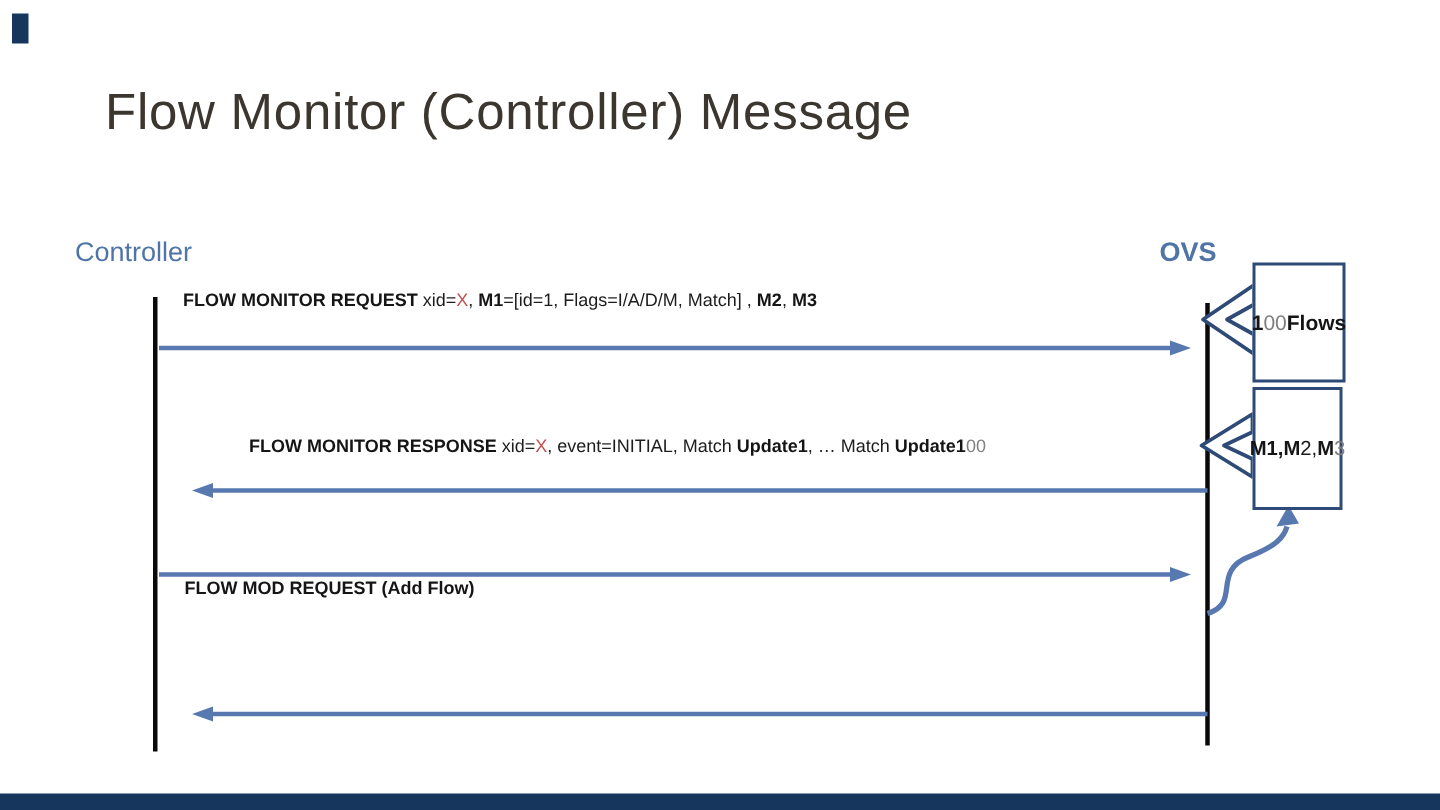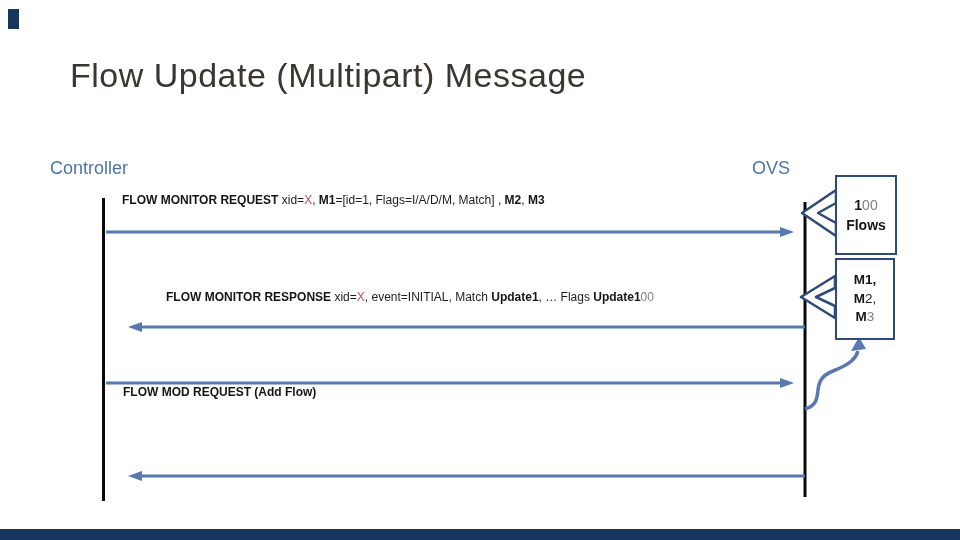--- a/index.html
+++ b/index.html
@@ -7,33 +7,33 @@
     position:relative;width:960px;height:540px;background:#ffffff;overflow:hidden;
     font-family:"Liberation Sans", sans-serif;
   }
   .abs{position:absolute;}
   #title{
     left:70px;top:56px;font-size:34px;letter-spacing:.5px;color:var(--title);
     white-space:nowrap;
   }
   .actor-label{font-size:18px;color:var(--label_blue);white-space:nowrap;}
   #actor-left{left:50px;top:158px;}
-  #actor-right{left:752px;top:158px;}
+  #actor-right{left:773px;top:158px;font-weight:bold;}
   .msg{font-size:12px;color:#1c1c1c;white-space:nowrap;}
   .seg-b{font-weight:700;color:#151515;}
   .seg-r{font-weight:400;color:#1c1c1c;}
   .seg-red{font-weight:400;color:var(--red);}
   .seg-g{font-weight:400;color:var(--gray);}
   #msg1{left:122px;top:193px;}
   #msg2{left:166px;top:290px;}
   #msg3{left:123px;top:349px;margin-top:36px;}
   #msg4{left:318px;top:442px;}
   .side-box{
     background:#fff;border:2px solid var(--navy);
-    display:flex;flex-direction:column;align-items:center;justify-content:center;
+    display:flex;flex-direction:row;align-items:center;justify-content:center;
     font-size:14px;text-align:center;
   }
   #flows-box{left:835px;top:175px;width:58px;height:76px;line-height:1.45;}
   #match-box{left:835px;top:258px;width:56px;height:78px;line-height:1.4;font-size:13.5px;}
   #svg-layer{left:0;top:0;}
   .lifeline{stroke:var(--line);stroke-width:3;}
   .msg-line{stroke:var(--arrow_blue);stroke-width:3;}
   .msg-head{fill:var(--arrow_blue);stroke:none;}
   .block-arrow{fill:#ffffff;stroke:var(--navy);stroke-width:2.5;stroke-linejoin:round;}
   .callout{fill:none;stroke:var(--arrow_blue);stroke-width:3.5;}
@@ -42,21 +42,21 @@
   #bottom-accent{left:0;top:529px;width:960px;height:11px;}
 </style>
 </head>
 <body>
 
 <div id="slide">
 
   <div class="abs edge-accent" id="corner-accent"></div>
   <div class="abs edge-accent" id="bottom-accent"></div>
 
-  <div class="abs" id="title">Flow Update (Multipart) Message</div>
+  <div class="abs" id="title">Flow Monitor (Controller) Message</div>
 
   <div class="abs actor-label" id="actor-left">Controller</div>
   <div class="abs actor-label" id="actor-right">OVS</div>
 
   <svg class="abs" id="svg-layer" width="960" height="540" viewBox="0 0 960 540">
     <line class="lifeline" x1="103.5" y1="198" x2="103.5" y2="501"></line>
     <line class="lifeline" x1="805" y1="202" x2="805" y2="497"></line>
 
     <line class="msg-line" x1="106" y1="232" x2="781" y2="232"></line>
     <polygon class="msg-head" points="794,232 780,227 780,237"></polygon>
@@ -71,21 +71,21 @@
     <polygon class="msg-head" points="128,476 142,471 142,481"></polygon>
 
     <polygon class="block-arrow" points="836,190 802,213 836,236 836,223 818,213 836,203"></polygon>
     <polygon class="block-arrow" points="835,276 801,297 835,318 835,306 816,297 835,288"></polygon>
 
     <path class="callout" d="M805,409 C828,402 807,381 833,371 C851,364 856,358 858,351"></path>
     <polygon class="msg-head" points="859,337 851,351 866,349"></polygon>
   </svg>
 
   <div class="abs msg" id="msg1"><span class="seg-b">FLOW MONITOR REQUEST </span><span class="seg-r">xid=</span><span class="seg-red">X</span><span class="seg-r">, </span><span class="seg-b">M1</span><span class="seg-r">=[id=1, Flags=I/A/D/M, Match] , </span><span class="seg-b">M2</span><span class="seg-r">, </span><span class="seg-b">M3</span></div>
-  <div class="abs msg" id="msg2"><span class="seg-b">FLOW MONITOR RESPONSE </span><span class="seg-r">xid=</span><span class="seg-red">X</span><span class="seg-r">, event=INITIAL, Match </span><span class="seg-b">Update1</span><span class="seg-r">, … Flags </span><span class="seg-b">Update1</span><span class="seg-g">00</span></div>
+  <div class="abs msg" id="msg2"><span class="seg-b">FLOW MONITOR RESPONSE </span><span class="seg-r">xid=</span><span class="seg-red">X</span><span class="seg-r">, event=INITIAL, Match </span><span class="seg-b">Update1</span><span class="seg-r">, … Match </span><span class="seg-b">Update1</span><span class="seg-g">00</span></div>
   <div class="abs msg" id="msg3"><span class="seg-b">FLOW MOD REQUEST (Add Flow)</span></div>
 
   <div class="abs side-box" id="flows-box">
     <div><span class="seg-b">1</span><span class="seg-g">00</span></div>
     <div><span class="seg-b">Flows</span></div>
   </div>
 
   <div class="abs side-box" id="match-box">
     <div><span class="seg-b">M1,</span></div>
     <div><span class="seg-b">M</span><span class="seg-r">2,</span></div>

